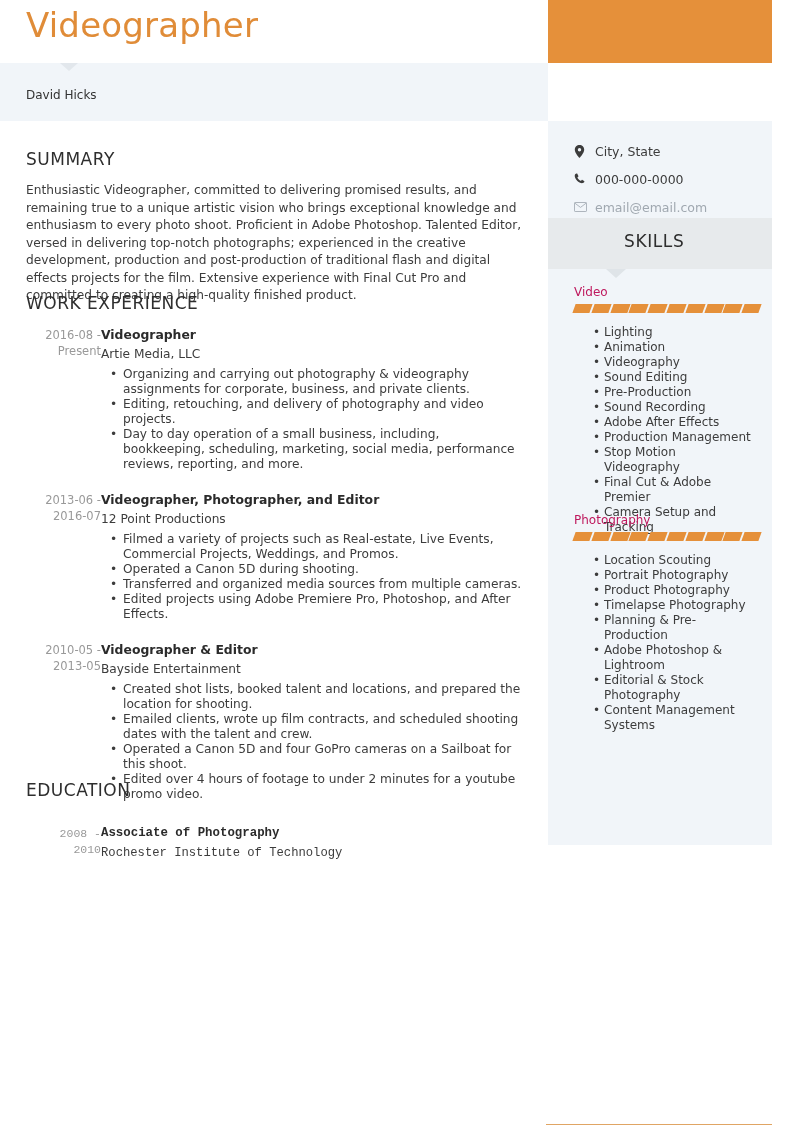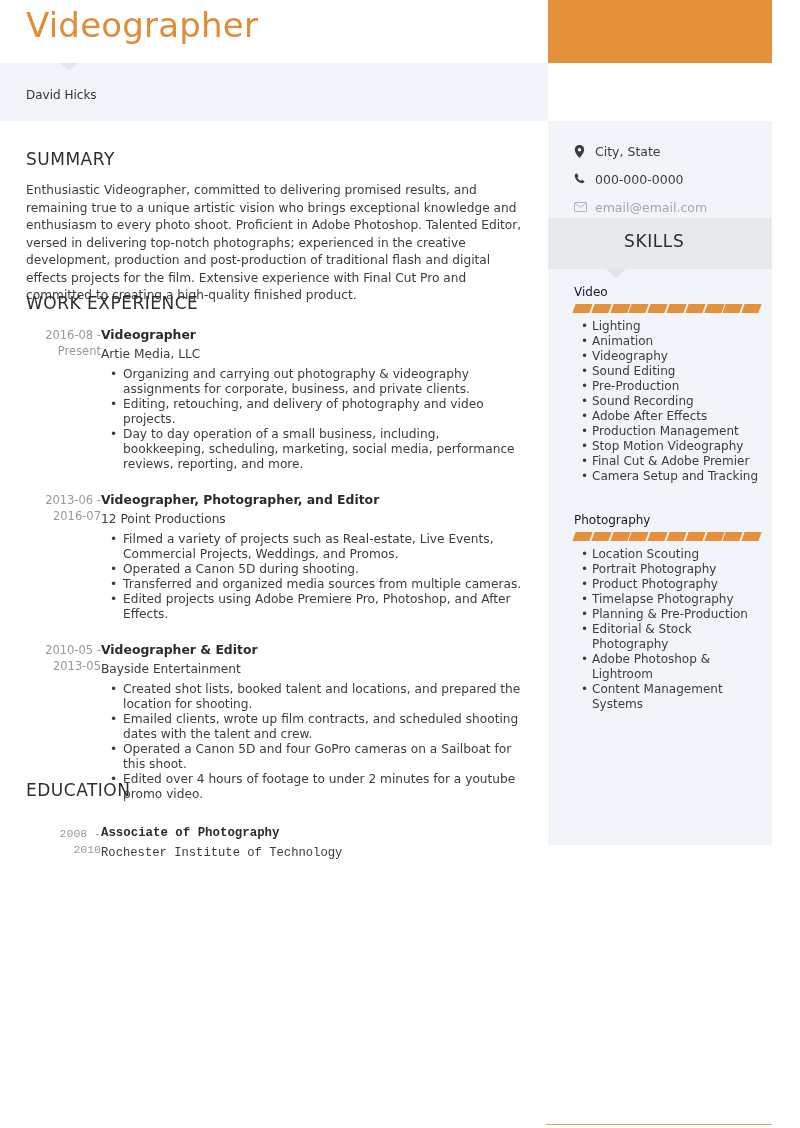--- a/index.html
+++ b/index.html
@@ -136,39 +136,39 @@
   .skill-group {
     position: absolute;
     left: 26px;
     width: 190px;
   }
   #skill-group-0 { top: 164px; }
   #skill-group-1 { top: 392px; }
 
   .skill-group-name {
     font-size: 12px;
-    color: #0f172a;
+    color: #be185d;
     margin-bottom: 5px;
     line-height: 14px;
   }
   .skill-meter {
     display: flex;
     gap: 2px;
     height: 9px;
     margin-bottom: 6px;
     width: 186px;
   }
   .skill-seg {
     flex: 1 1 0;
     height: 9px;
     background: #e5903a;
     transform: skewX(-20deg);
   }
   .skill-items {
-    margin: 0;
+    margin: 12px;
     padding: 0 0 0 18px;
     list-style: none;
   }
   .skill-items li {
     position: relative;
     font-size: 12px;
     line-height: 15px;
     color: #3c3c3c;
     padding-left: 0;
     margin-bottom: 0px;
@@ -360,22 +360,22 @@
         <span class="skill-seg"></span>
         <span class="skill-seg"></span>
         <span class="skill-seg"></span>
       </div>
     <ul class="skill-items">
         <li>Location Scouting</li>
         <li>Portrait Photography</li>
         <li>Product Photography</li>
         <li>Timelapse Photography</li>
         <li>Planning &amp; Pre-Production</li>
+        <li>Adobe Photoshop &amp; Lightroom</li>
         <li>Editorial &amp; Stock Photography</li>
-        <li>Adobe Photoshop &amp; Lightroom</li>
         <li>Content Management Systems</li>
       </ul>
   </div>
 
 </div>
 
 <div id="main">
 
   <div class="section" id="section-summary">
     <h2 class="section-title">SUMMARY</h2>

